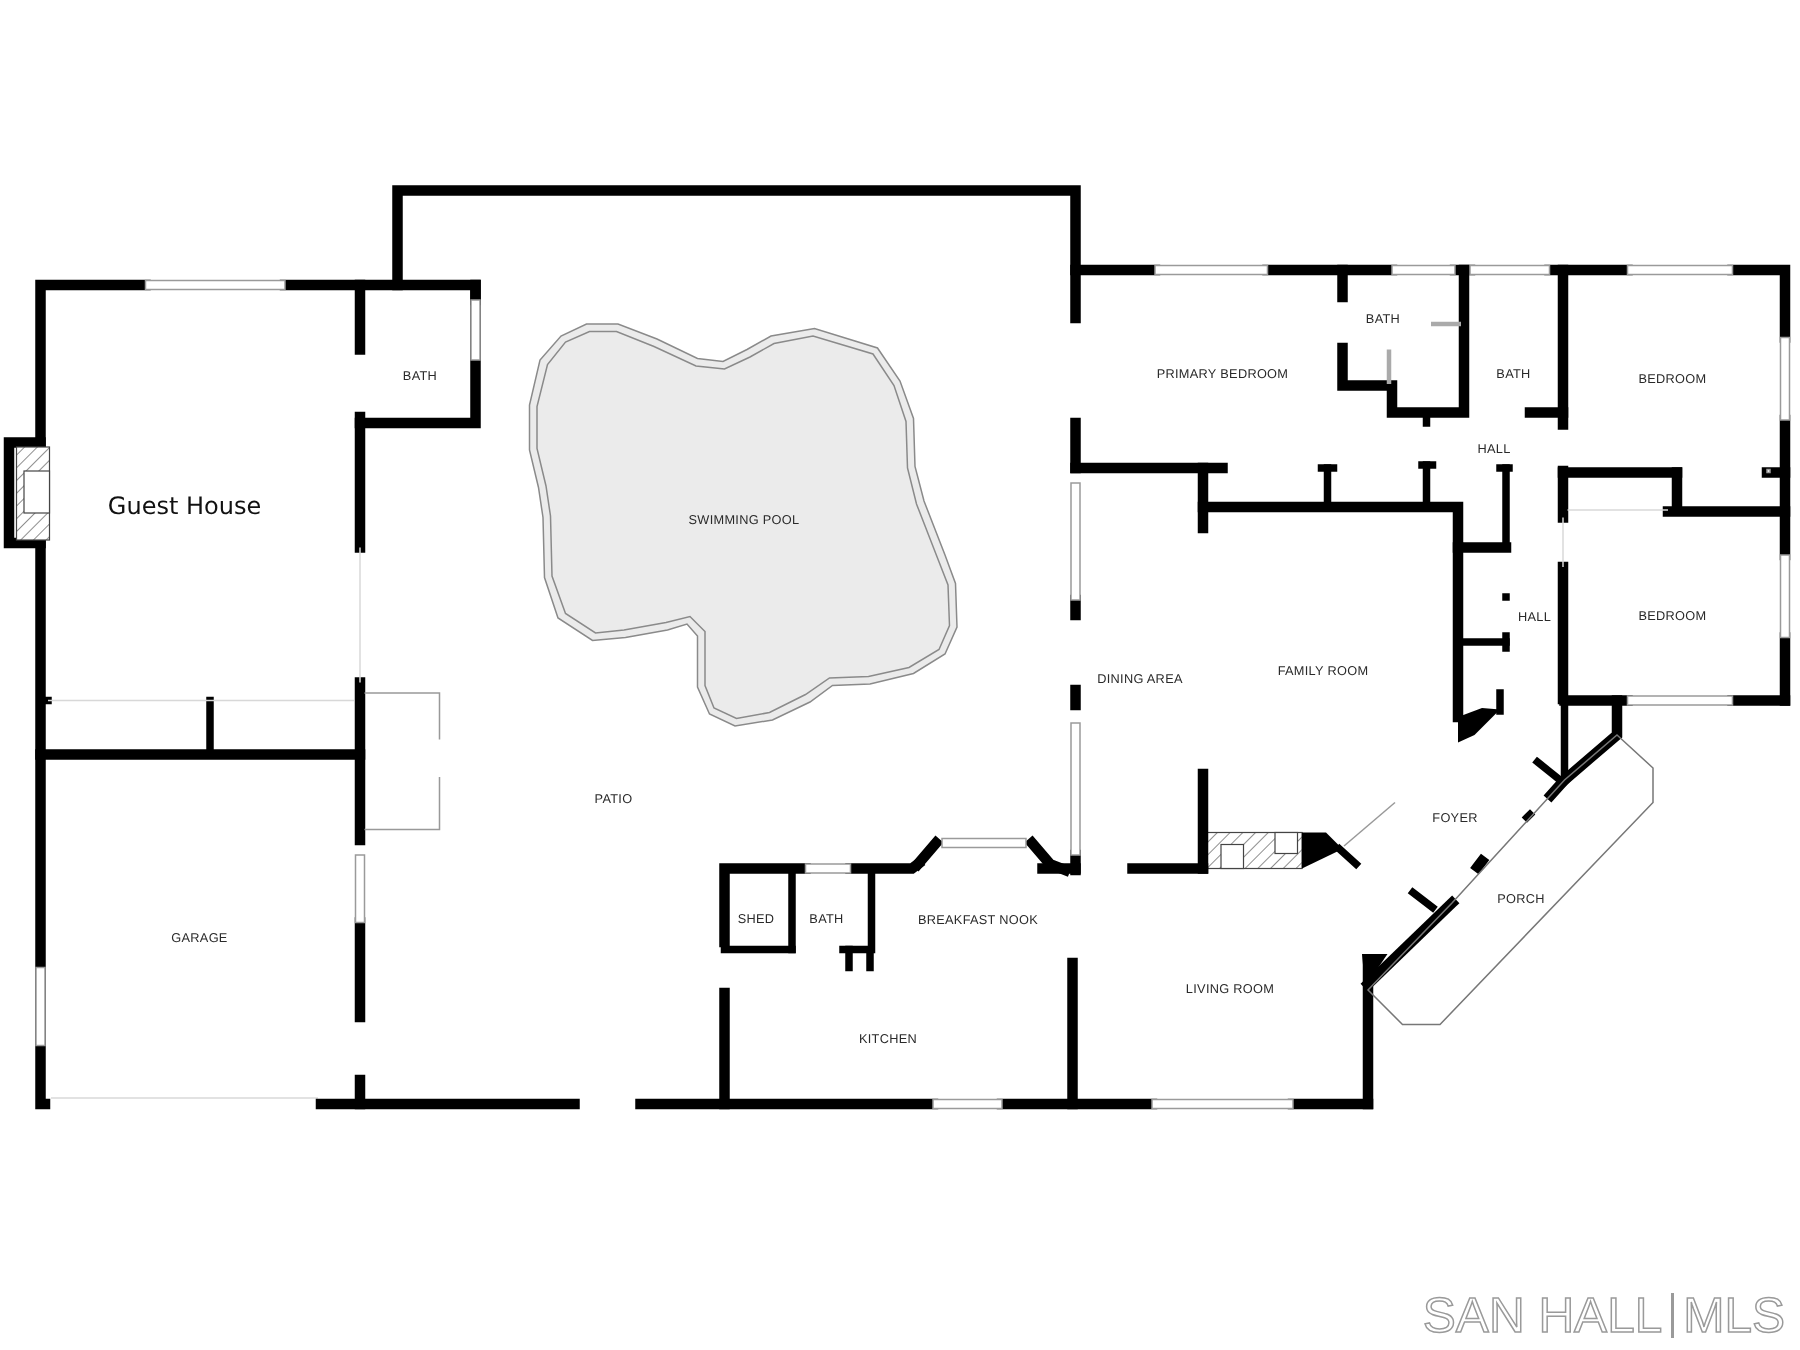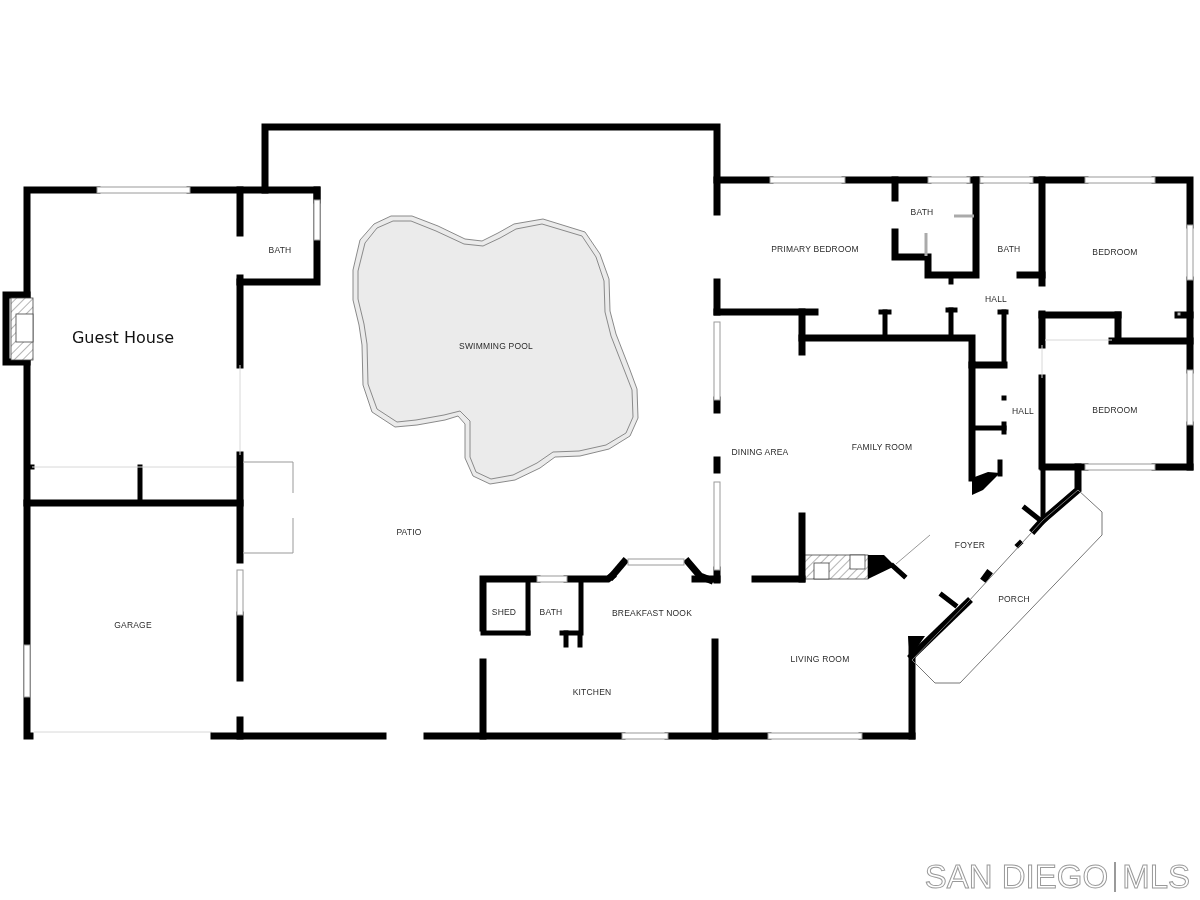--- a/index.html
+++ b/index.html
@@ -201,14 +201,14 @@
       <text x="1014" y="600" class="label">PORCH</text>
       <text x="504" y="613" class="label">SHED</text>
       <text x="551" y="613" class="label">BATH</text>
       <text x="652" y="614" class="label">BREAKFAST NOOK</text>
       <text x="820" y="660" class="label">LIVING ROOM</text>
       <text x="592" y="693" class="label">KITCHEN</text>
     </g>
 </svg>
 
 <div id="logo">
-  <span>SAN DIEGO</span><span class="sep"></span><span>MLS</span>
+  <span>SAN HALL</span><span class="sep"></span><span>MLS</span>
 </div>
 
 </body></html>

